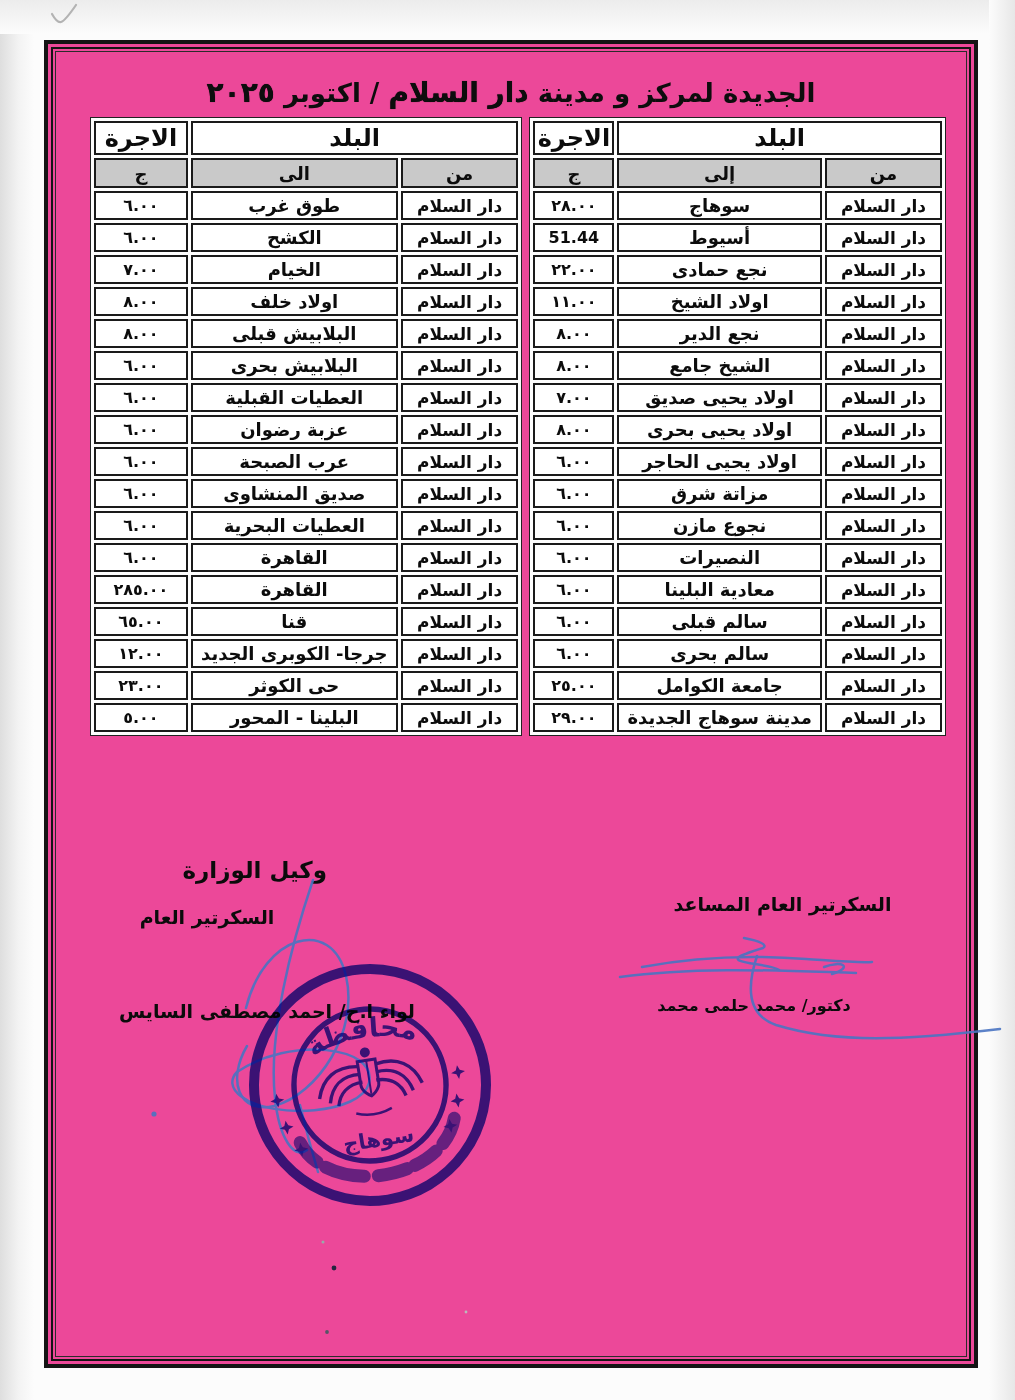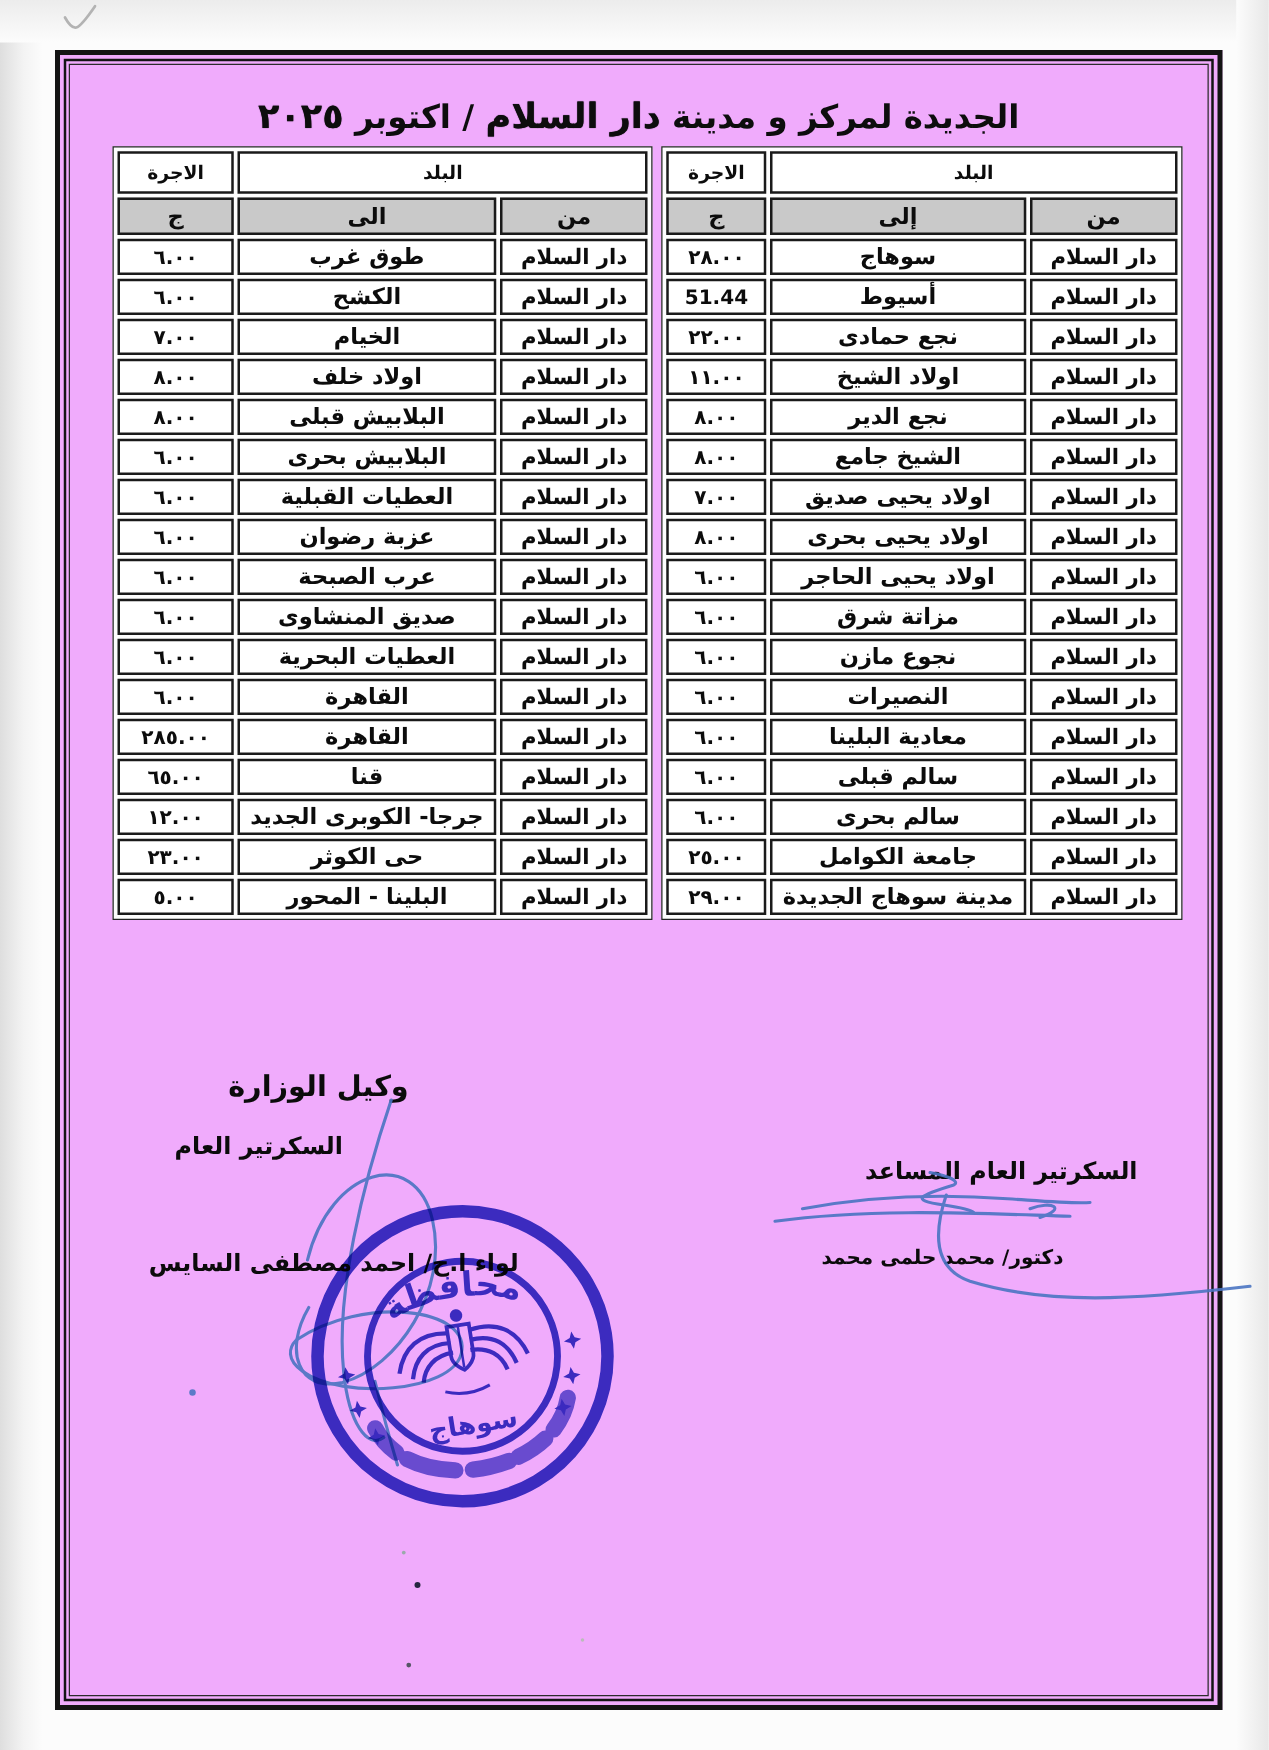--- a/index.html
+++ b/index.html
@@ -5,43 +5,43 @@
   html,body{margin:0;padding:0;background:#e9e9e9;}
   .scan{position:relative;width:1015px;height:1400px;background:#fcfcfc;overflow:hidden;
         font-family:"DejaVu Sans",sans-serif;color:#111;}
   .edge-l{position:absolute;left:0;top:0;width:34px;height:100%;
           background:linear-gradient(90deg,#dedede,#f3f3f3 55%,#fcfcfc);}
   .edge-t{position:absolute;left:0;top:0;width:100%;height:34px;
           background:linear-gradient(180deg,#ececec,#fcfcfc);}
   .edge-r{position:absolute;right:0;top:0;width:26px;height:100%;
           background:linear-gradient(270deg,#e7e7e7,#fcfcfc);}
   
-  .frame{position:absolute;left:44px;top:40px;width:926px;height:1320px;border:4px solid #141414;background:#f0abfc;}
+  .frame{position:absolute;left:44px;top:40px;width:926px;height:1320px;border:4px solid #141414;background:#ec4899;}
   .frame2{position:absolute;inset:3px;border:2px solid #141414;}
   .frame3{position:absolute;inset:2px;border:1px solid #2b2b2b;}
   
   .title{direction:rtl;text-align:center;margin:24px 30px 4px 30px;font-size:26px;font-weight:bold;
          color:#0d0d0d;letter-spacing:0;}
   .t-heavy{font-weight:bold;font-size:28px;text-shadow:0 0 .7px #000;}
   
   .tables{direction:rtl;display:flex;gap:7px;margin:8px 20px 0 34px;justify-content:center;}
   table.half{border-collapse:separate;border-spacing:3px;table-layout:fixed;border:1px solid #222;background:#fdfdfd;}
   table.half th,table.half td{border:2px solid var(--border_black,#1a1a1a);background:#fff;text-align:center;
       vertical-align:middle;padding:0 2px;overflow:hidden;white-space:nowrap;font-weight:bold;color:#0c0c0c;}
-  tr.hdr th{height:30px;font-size:15px;}
+  tr.hdr th{height:30px;font-size:24px;}
   tr.sub th{height:26px;font-size:18px;background:var(--subheader_gray,#c9c9c9);}
   tbody td{height:25px;}
   td.from{font-size:17px;}
   td.to{font-size:18px;}
   td.fare{font-size:16px;}
   col.c-from{width:120px;} col.c-to{width:206px;} col.c-fare{width:81px;}
   table.left-half col.c-fare{width:95px;} table.left-half col.c-to{width:208px;}
   
   .sig-text{position:absolute;direction:rtl;text-align:center;font-weight:bold;color:#0b0b0b;}
-  #sig-right-title{left:655px;top:926px;width:255px;font-size:19px;text-align:right;}
+  #sig-right-title{left:655px;top:893px;width:255px;font-size:19px;}
   #sig-right-name{left:628px;top:996px;width:252px;font-size:16px;}
   #sig-left-title1{left:177px;top:857px;width:150px;font-size:23px;text-align:right;}
   #sig-left-title2{left:115px;top:906px;width:184px;font-size:19px;}
   #sig-left-name{left:96px;top:1000px;width:342px;font-size:19px;z-index:1;}
   .overlay{position:absolute;left:0;top:0;pointer-events:none;}
   .stamp-box{position:absolute;left:240px;top:955px;width:260px;height:260px;z-index:2;
              mix-blend-mode:multiply;opacity:.92;}
   .stamp-box text{font-family:"DejaVu Sans",sans-serif;font-weight:bold;fill:var(--stamp_blue,#2e2ebd);}
   .ink{stroke:var(--signature_blue,#4a74c2);stroke-width:2.5;fill:none;stroke-linecap:round;opacity:.9;}
   .stamp-stroke{stroke:var(--stamp_blue,#2e2ebd);fill:none;}

